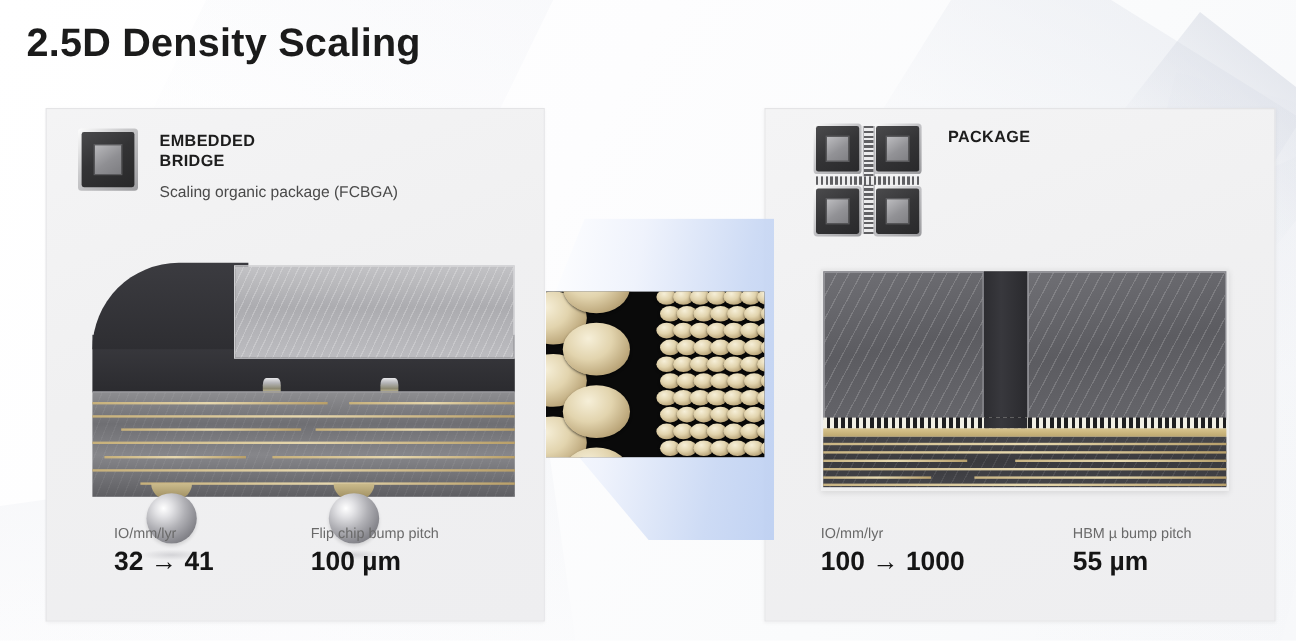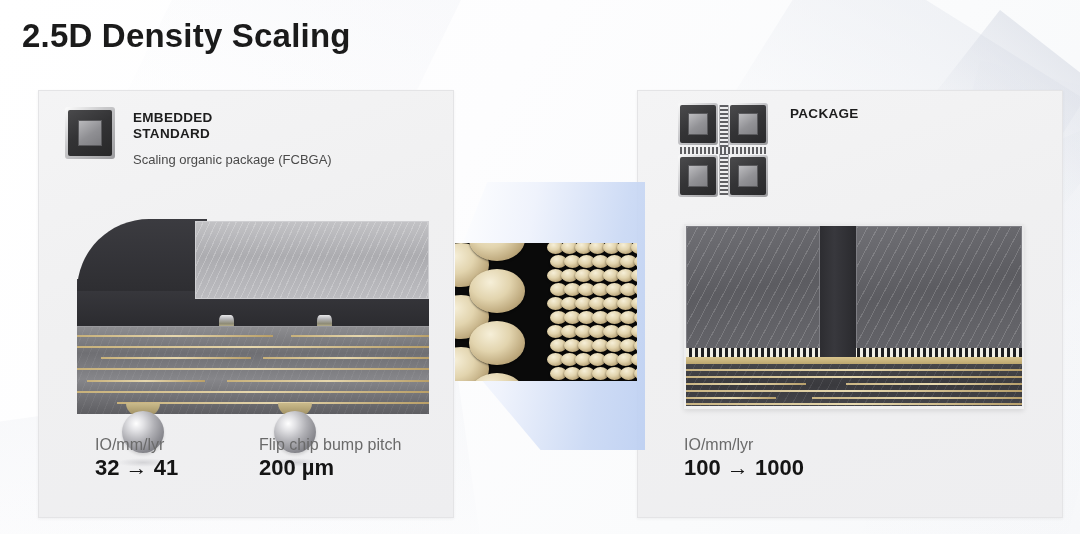--- a/index.html
+++ b/index.html
@@ -300,21 +300,21 @@
   .bump {
     position: absolute;
     border-radius: 50%;
     background: radial-gradient(ellipse at 38% 30%, #f6efd8 0%, #e2d4ae 40%, #bda87c 72%, #8d7c55 100%);
     box-shadow: 0 1px 2px rgba(0,0,0,0.55);
   }
 
   
   .stats { position: absolute; display: flex; }
   .stat-label {
-    font-size: 16px;
+    font-size: 12px;
     color: #6a6a6a;
     line-height: 15px;
   }
   .stat-value {
     font-size: 22px;
     font-weight: bold;
     color: #151515;
     line-height: 28px;
     margin-top: 2px;
     white-space: nowrap;
@@ -337,21 +337,21 @@
 <div class="panel panel-left">
 
   <div class="panel-head head-left">
     <div class="chip-single">
       <div class="chip-single-body">
         <div class="chip-single-die"></div>
       </div>
     </div>
     <div class="head-text">
       <div class="head-title">EMBEDDED</div>
-      <div class="head-title">STANDARD</div>
+      <div class="head-title">BRIDGE</div>
       <div class="head-sub">Scaling organic package (FCBGA)</div>
     </div>
   </div>
 
   <div class="xsec-left">
     <div class="xs-top-dark">
       <div class="xs-mold"></div>
       <div class="xs-mold-slope"></div>
       <div class="xs-die"></div>
     </div>
@@ -380,21 +380,21 @@
     <div class="bga-shadow" style="left:192px;top:239px;"></div>
   </div>
 
   <div class="stats" style="left:56px; top:346px;">
     <div style="width:164px;">
       <div class="stat-label">IO/mm/lyr</div>
       <div class="stat-value">32 → 41</div>
     </div>
     <div>
       <div class="stat-label">Flip chip bump pitch</div>
-      <div class="stat-value">200 µm</div>
+      <div class="stat-value">100 µm</div>
     </div>
   </div>
 </div>
 
 <div class="panel panel-right">
 
   <div class="panel-head head-right">
     <div class="bridge-icon">
       <div class="bq bq1">
           <div class="bq-body">
@@ -440,20 +440,24 @@
       <div class="rtrace" style="left:0px;  top:33px; width:90px;"></div>
       <div class="rtrace" style="left:126px;top:33px; width:210px;"></div>
       <div class="rtrace" style="left:0px;  top:39px; width:336px;"></div>
     </div>
   </div>
 
   <div class="stats" style="left:46px; top:346px;">
     <div style="width:210px;">
       <div class="stat-label">IO/mm/lyr</div>
       <div class="stat-value">100 → 1000</div>
+    </div>
+    <div>
+      <div class="stat-label">HBM µ bump pitch</div>
+      <div class="stat-value">55 µm</div>
     </div>
   </div>
 </div>
 
 <div class="chevron"></div>
 <div class="photo">
   <div class="photo-big">
       <div class="bump" style="width: 56px; height: 44px; left: -22px; top: 0px;"></div>
       <div class="bump" style="width: 56px; height: 44px; left: -22px; top: 52px;"></div>
       <div class="bump" style="width: 56px; height: 44px; left: -22px; top: 104px;"></div>

